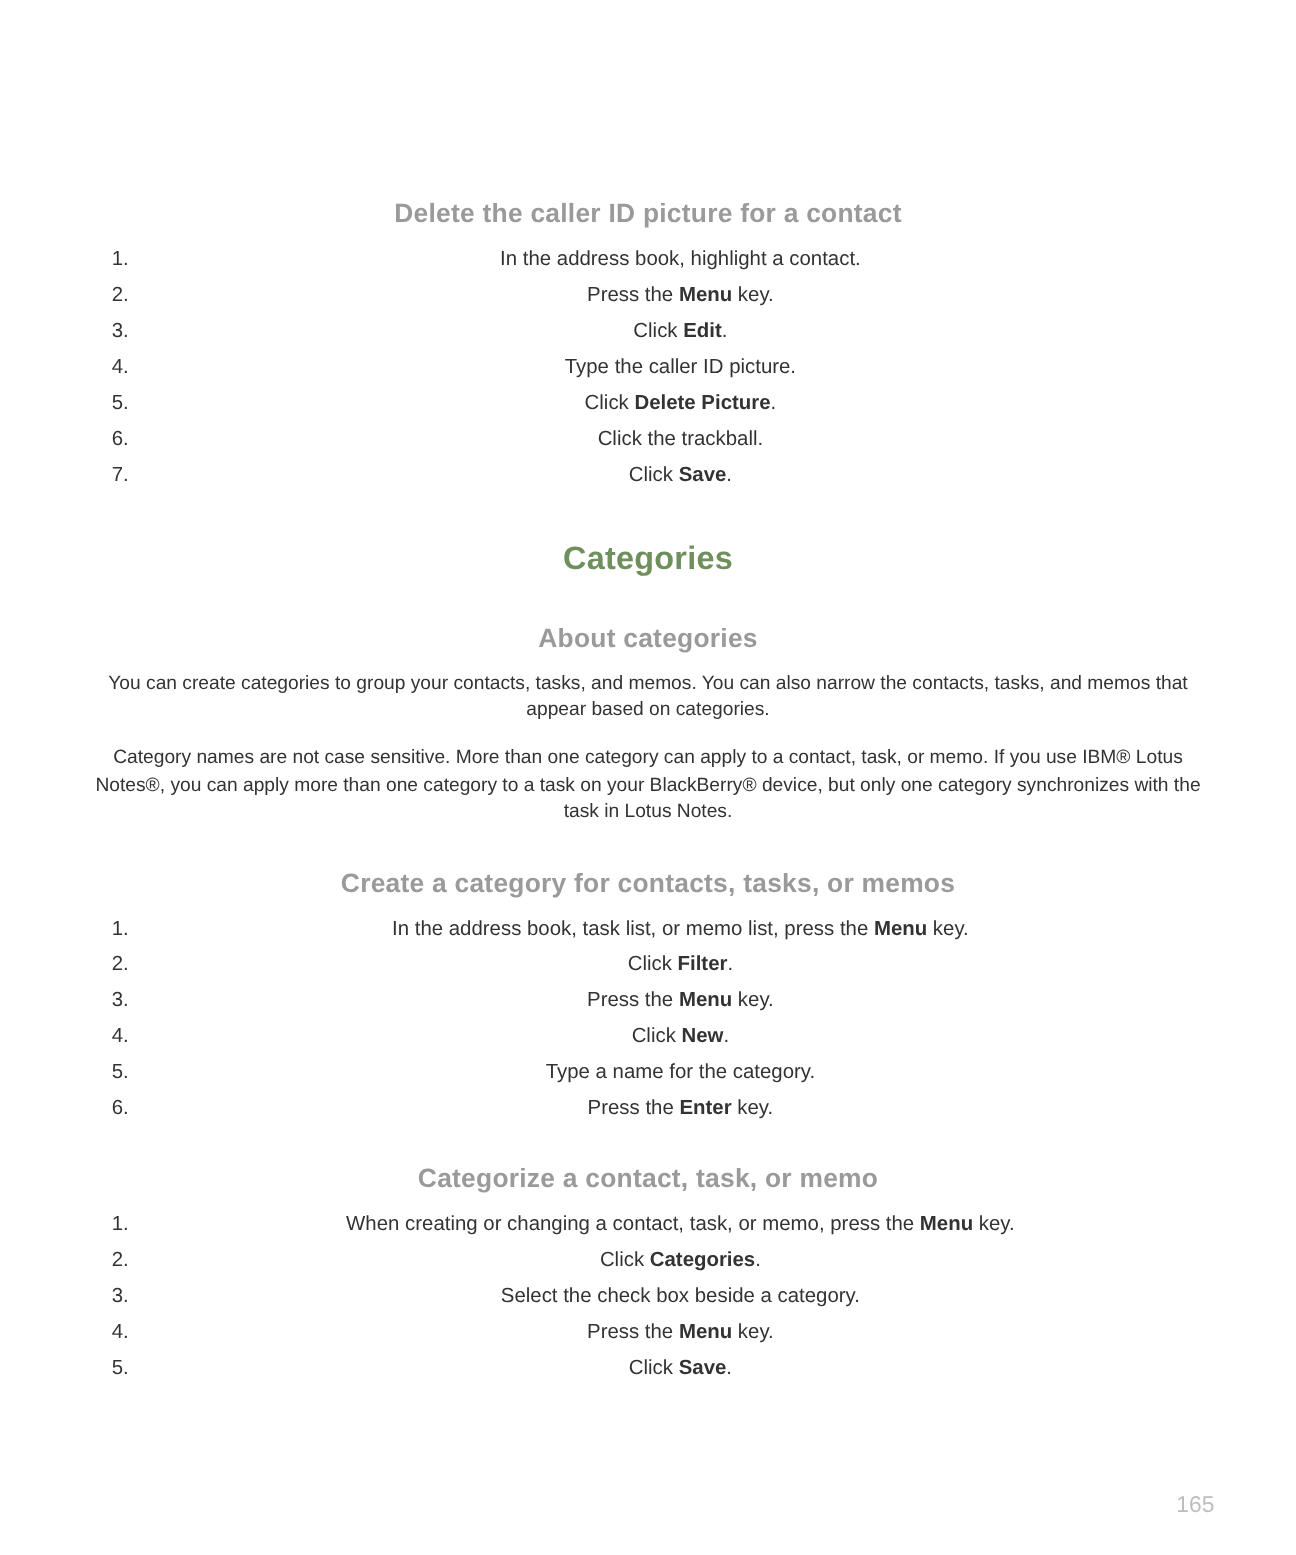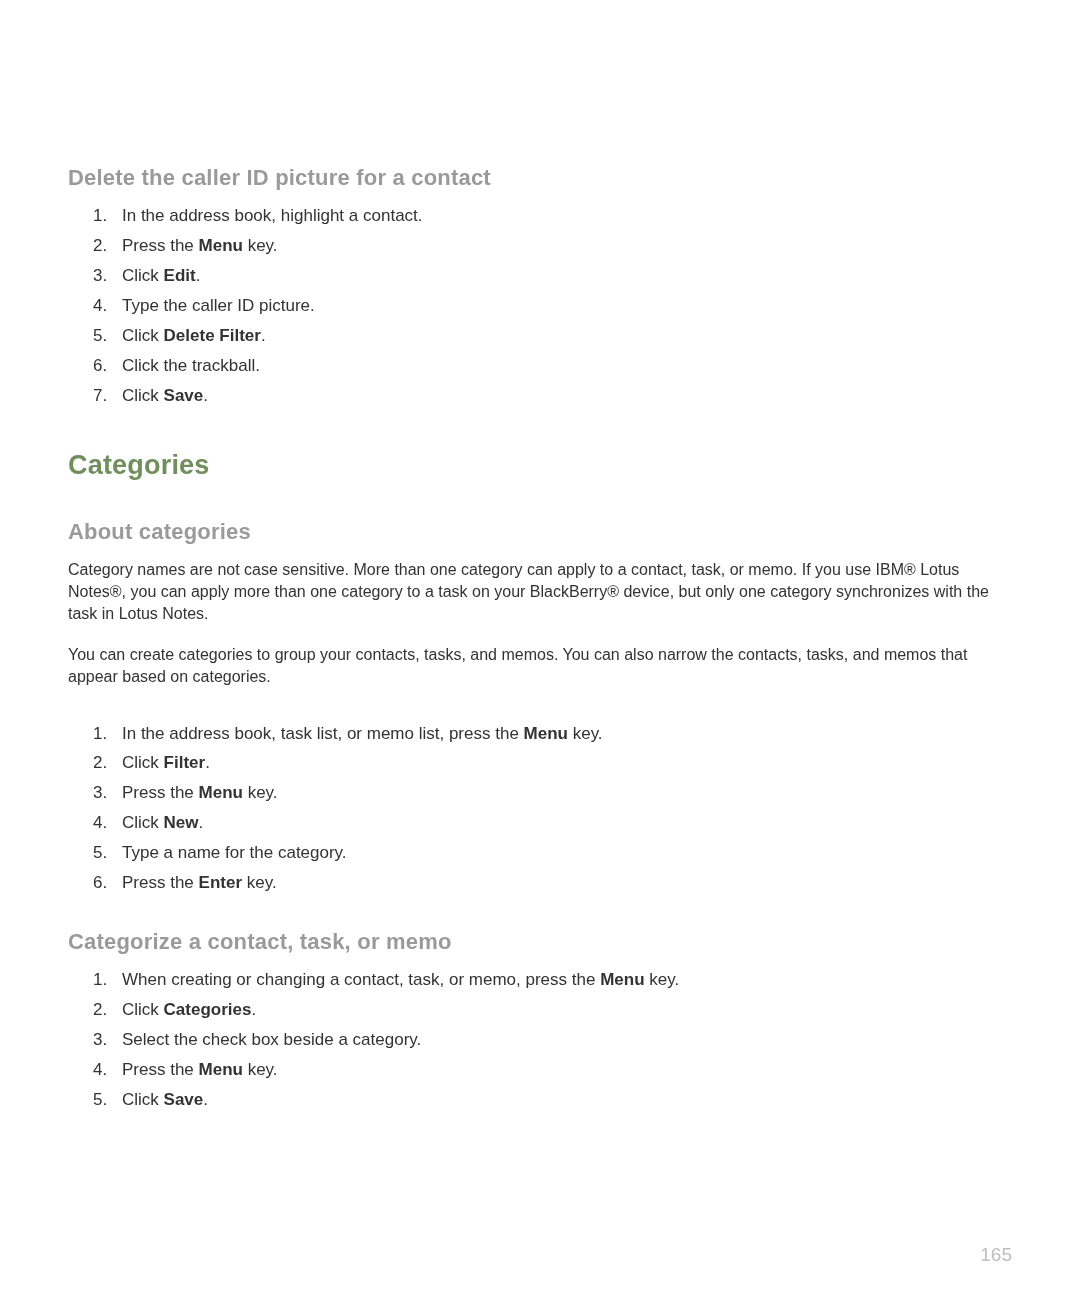--- a/index.html
+++ b/index.html
@@ -48,49 +48,50 @@
   }
   .bold { font-weight: 700; }
   .section { margin-bottom: 34px; }
   .footer-page {
     position: absolute;
     right: 68px;
     bottom: 30px;
     color: #bdbdbd;
     font-size: 19px;
   }
-  .page-wrap { position: relative; width: 1080px; height: 1296px; }
+  .page-wrap { position: relative; width: 1080px; height: 1296px; text-align: center; }
 </style>
 </head>
 <body>
 <div class="page-wrap">
 <div class="page">
 
   <div class="section">
     <h2 class="subhead">Delete the caller ID picture for a contact</h2>
     <ol class="steps">
       <li><span>In the address book, highlight a contact.</span></li>
       <li><span>Press the </span><span class="bold">Menu</span><span> key.</span></li>
       <li><span>Click </span><span class="bold">Edit</span><span>.</span></li>
       <li><span>Type the caller ID picture.</span></li>
-      <li><span>Click </span><span class="bold">Delete Filter</span><span>.</span></li>
+      <li><span>Click </span><span class="bold">Delete Picture</span><span>.</span></li>
       <li><span>Click the trackball.</span></li>
       <li><span>Click </span><span class="bold">Save</span><span>.</span></li>
     </ol>
   </div>
 
   <h1 class="mainhead">Categories</h1>
 
   <div class="section">
     <h2 class="subhead">About categories</h2>
+    <p class="body">You can create categories to group your contacts, tasks, and memos. You can also narrow the contacts, tasks, and memos that appear based on categories.</p>
     <p class="body">Category names are not case sensitive. More than one category can apply to a contact, task, or memo. If you use IBM® Lotus Notes®, you can apply more than one category to a task on your BlackBerry® device, but only one category synchronizes with the task in Lotus Notes.</p>
-    <p class="body">You can create categories to group your contacts, tasks, and memos. You can also narrow the contacts, tasks, and memos that appear based on categories.</p>
   </div>
 
   <div class="section">
+    <h2 class="subhead">Create a category for contacts, tasks, or memos</h2>
     <ol class="steps">
       <li><span>In the address book, task list, or memo list, press the </span><span class="bold">Menu</span><span> key.</span></li>
       <li><span>Click </span><span class="bold">Filter</span><span>.</span></li>
       <li><span>Press the </span><span class="bold">Menu</span><span> key.</span></li>
       <li><span>Click </span><span class="bold">New</span><span>.</span></li>
       <li><span>Type a name for the category.</span></li>
       <li><span>Press the </span><span class="bold">Enter</span><span> key.</span></li>
     </ol>
   </div>
 

